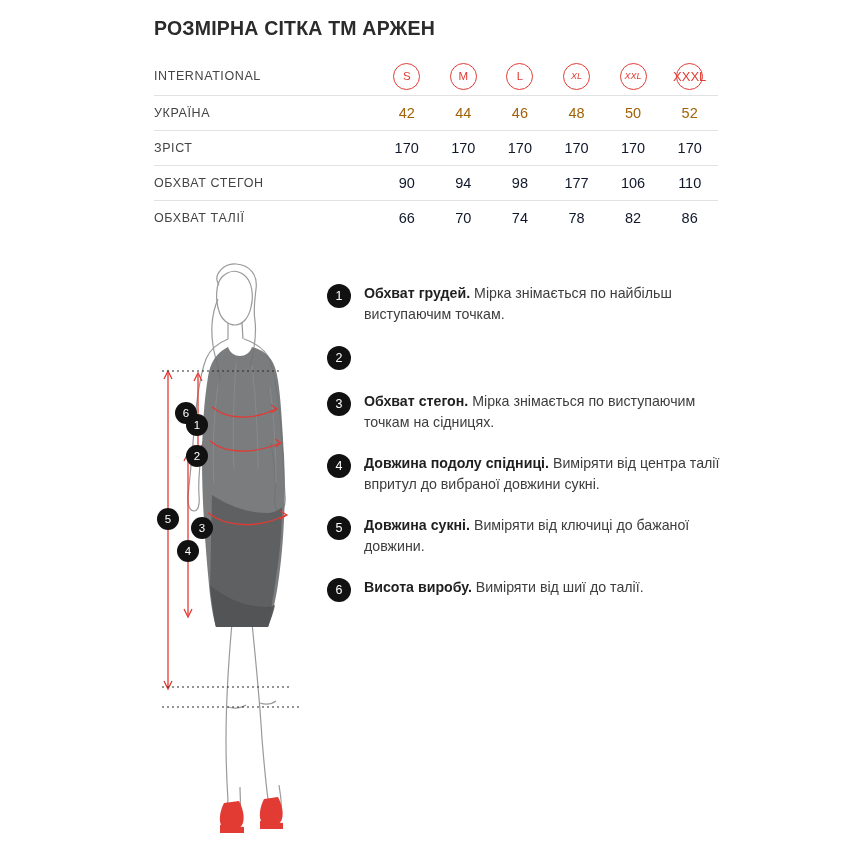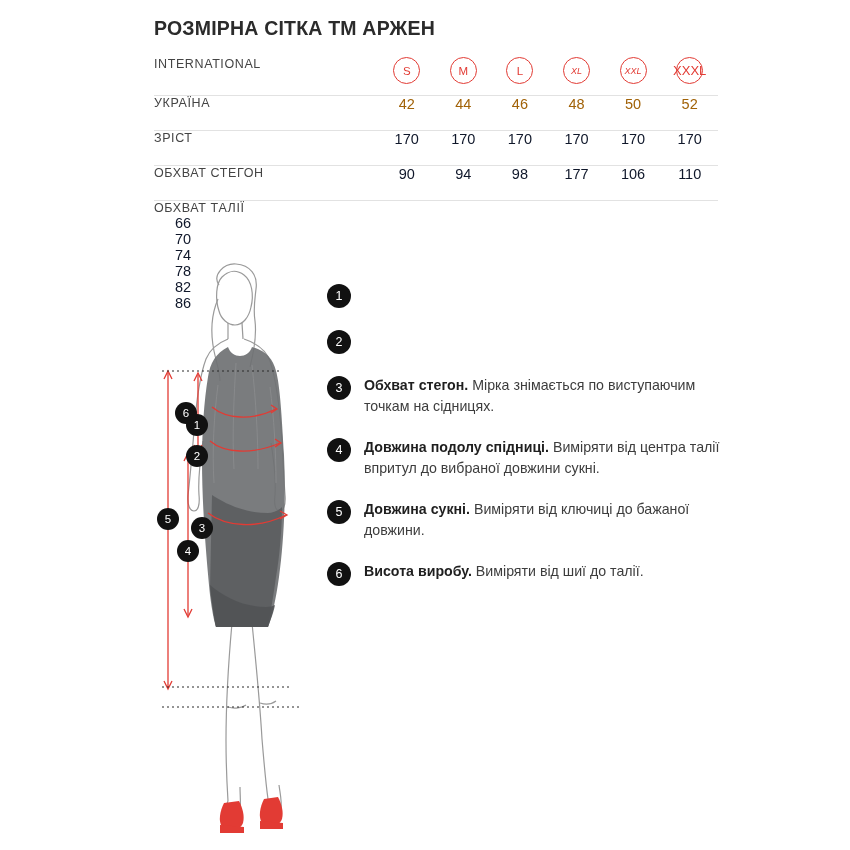--- a/index.html
+++ b/index.html
@@ -35,25 +35,25 @@
 
   
   .table {
     position: absolute;
     left: 154px;
     top: 57px;
     width: 564px;
   }
   .trow {
     display: flex;
-    align-items: flex-start;
+    align-items: center;
     height: 34px;
     border-bottom: 1px solid #e2e2e2;
   }
-  .trow.no-border { border-bottom: none; flex-direction: column; }
+  .trow.no-border { border-bottom: none; }
   .rowlabel {
     width: 230px;
     font-size: 12.5px;
     letter-spacing: 0.6px;
     color: #444;
     text-transform: uppercase;
     white-space: nowrap;
   }
   .cell {
     width: 58px;
@@ -310,20 +310,23 @@
     <div class="marker" style="left:37px; top:285px;">4</div>
     <div class="marker" style="left:17px; top:253px;">5</div>
 
     <div class="marker" style="left:35px; top:147px;">6</div>
   </div>
 
   <div class="legend">
 
     <div class="legend-item">
       <div class="bullet">1</div>
+      <div class="legend-text">
+        <b>Обхват грудей.</b><span> Мірка знімається по найбільш виступаючим точкам.</span>
+      </div>
     </div>
 
     <div class="legend-item">
       <div class="bullet">2</div>
     </div>
 
     <div class="legend-item">
       <div class="bullet">3</div>
       <div class="legend-text">
         <b>Обхват стегон.</b><span> Мірка знімається по виступаючим точкам на сідницях.</span>

